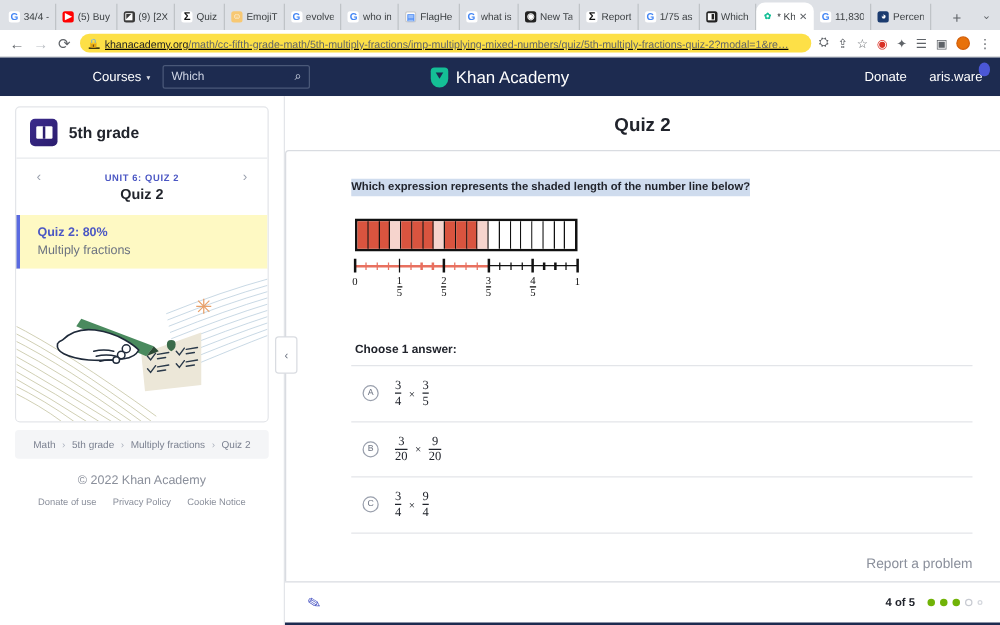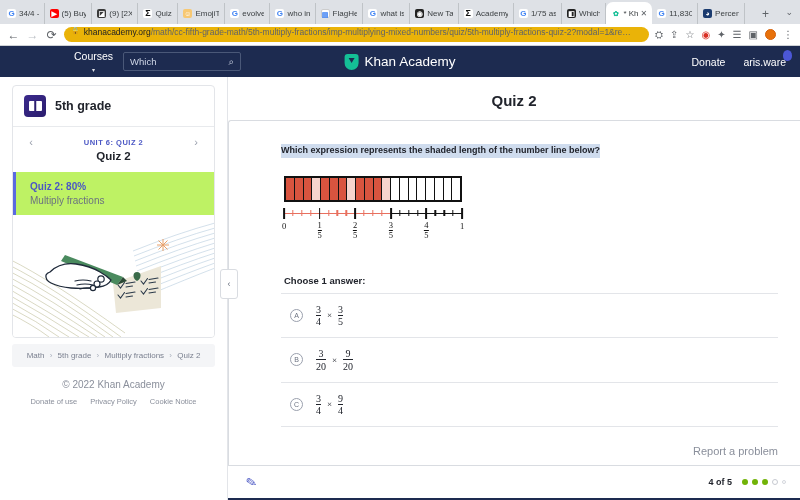--- a/index.html
+++ b/index.html
@@ -53,44 +53,44 @@
   .tab-chev { margin-left: auto; font-size: 9px; color: #5f6368; padding-right: 5px; align-self: center; }
 
   .urlbar {
     height: 22px; background: #fff; display: flex; align-items: center;
     gap: 6px; padding: 0 7px; flex: 0 0 22px;
     border-bottom: 1px solid #cfd2d6;
   }
   .navicon { font-size: 12px; color: #5f6368; width: 13px; text-align: center; }
   .navicon.dim { color: #bdc1c6; }
   .omnibox {
-    flex: 1 1 auto; height: 15px; background: #eab308;
-    border-radius: 8px; display: flex; 
-    padding: 0 7px; gap: 4px; overflow: hidden;
+    flex: 1 1 auto; height: 15px; background: #fde047;
+    border-radius: 8px; display: flex; align-items: center;
+    padding: 0 7px; gap: 4px; overflow: hidden; text-decoration: underline;
   }
   .omnibox .lock { font-size: 7px; color: #5f6368; }
   .omnibox .url { font-size: 8.5px; color: #202124; white-space: nowrap; overflow: hidden; }
   .omnibox .url .host { color: #202124; }
   .omnibox .url .path { color: #5f6368; }
   .exticons { display: flex; align-items: center; gap: 7px; }
   .exticon { font-size: 10px; color: #5f6368; }
   .avatar-chip {
     width: 11px; height: 11px; border-radius: 50%;
     background: #e8710a; border: 1px solid #d4600a;
   }
 
   
   .ka-header {
     flex: 0 0 31px; background: #1d2b50;
     display: flex; align-items: center; position: relative;
     padding: 0 14px;
   }
   .ka-nav-left { display: flex; align-items: center; gap: 10px; margin-left: 60px; }
   .courses-btn {
-    color: #fff; font-size: 10.5px; display: flex; align-items: center; gap: 4px; flex-direction: column;
+    color: #fff; font-size: 10.5px; display: flex; align-items: center; gap: 4px;
   }
   .caret { font-size: 6px; opacity: .85; }
   .search-box {
     width: 118px; height: 19px; border: 1px solid #4a5878;
     border-radius: 2px; display: flex; align-items: center;
     padding: 0 6px; justify-content: space-between; background: transparent;
   }
   .search-box .ph { color: #cfd6e6; font-size: 9.5px; }
   .search-box .mag { color: #cfd6e6; font-size: 10px; }
   .ka-brand {
@@ -162,21 +162,21 @@
   .unit-label {
     font-size: 7.5px; font-weight: bold; letter-spacing: .5px;
     color: #4b57c4; text-align: center; flex: 1 1 auto;
   }
   .quiz-heading {
     text-align: center; font-size: 11.5px; font-weight: bold;
     color: #21242c; padding: 0 0 10px 0;
   }
 
   .quiz-item {
-    background: #bef264; border-left: 3px solid #5a6ae0;
+    background: #fef9c3; border-left: 3px solid #5a6ae0;
     padding: 9px 12px 9px 14px; margin: 0 0 0 0;
   }
   .quiz-item .qi-title { font-size: 10px; font-weight: bold; color: #4b57c4; margin-bottom: 3px; }
   .quiz-item .qi-sub { font-size: 10px; color: #6b7280; }
 
   .illus {
     height: 122px; position: relative; overflow: hidden;
     background: #fff; margin-top: 0;
   }
   .illus svg { position: absolute; left: 0; top: 0; }
@@ -341,21 +341,21 @@
     <div class="tab">
         <span class="favicon fav-g">G</span>
         <span class="tlabel">what is</span>
       </div>
     <div class="tab">
         <span class="favicon fav-blk">◉</span>
         <span class="tlabel">New Ta</span>
       </div>
     <div class="tab">
         <span class="favicon fav-sig">Σ</span>
-        <span class="tlabel">Academy</span>
+        <span class="tlabel">Report</span>
       </div>
     <div class="tab">
         <span class="favicon fav-g">G</span>
         <span class="tlabel">1/75 as</span>
       </div>
     <div class="tab">
         <span class="favicon fav-blk">◧</span>
         <span class="tlabel">Which</span>
       </div>
     <div class="tab active">

